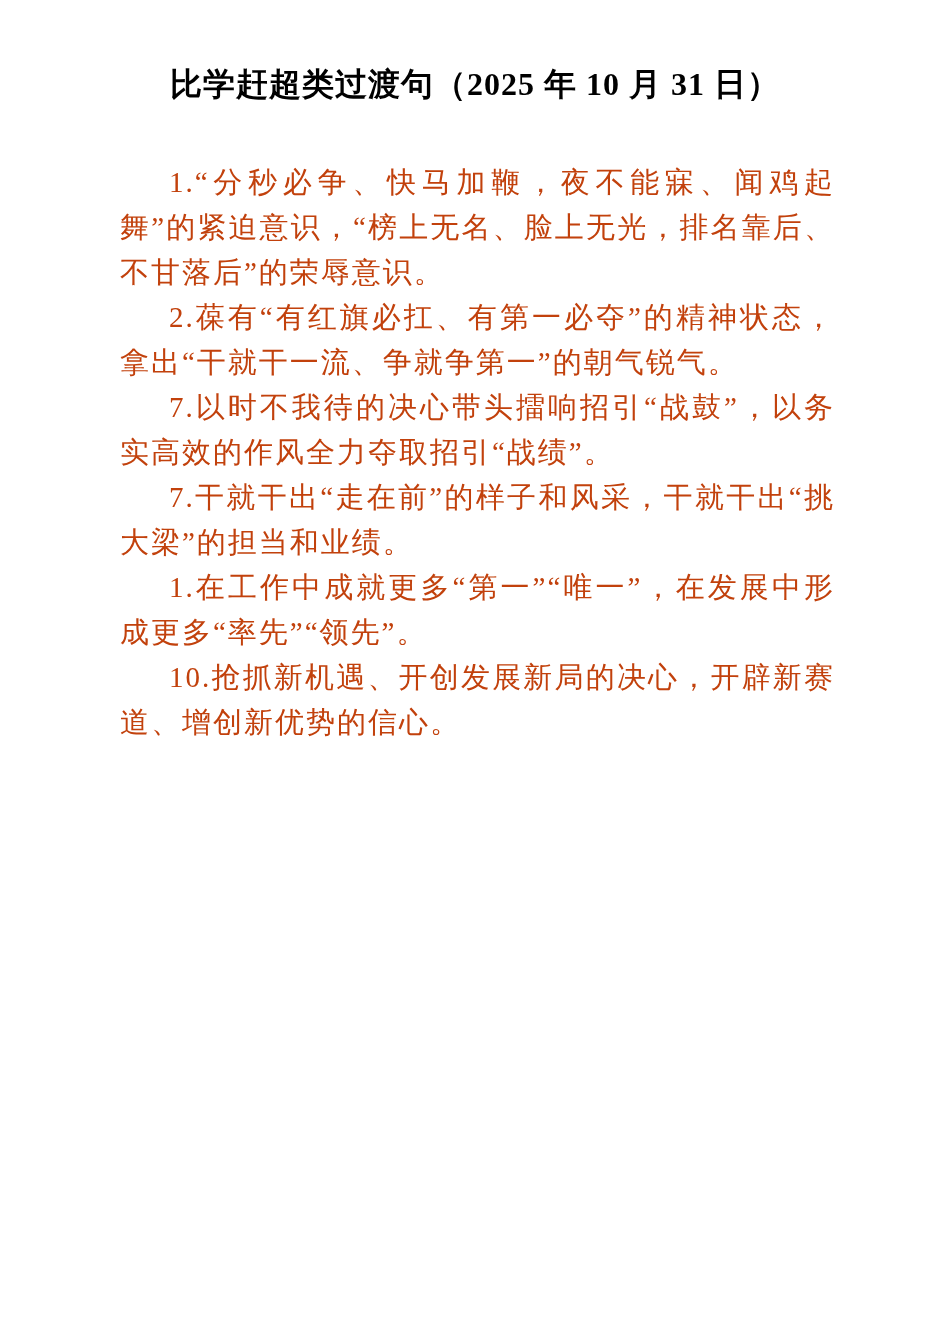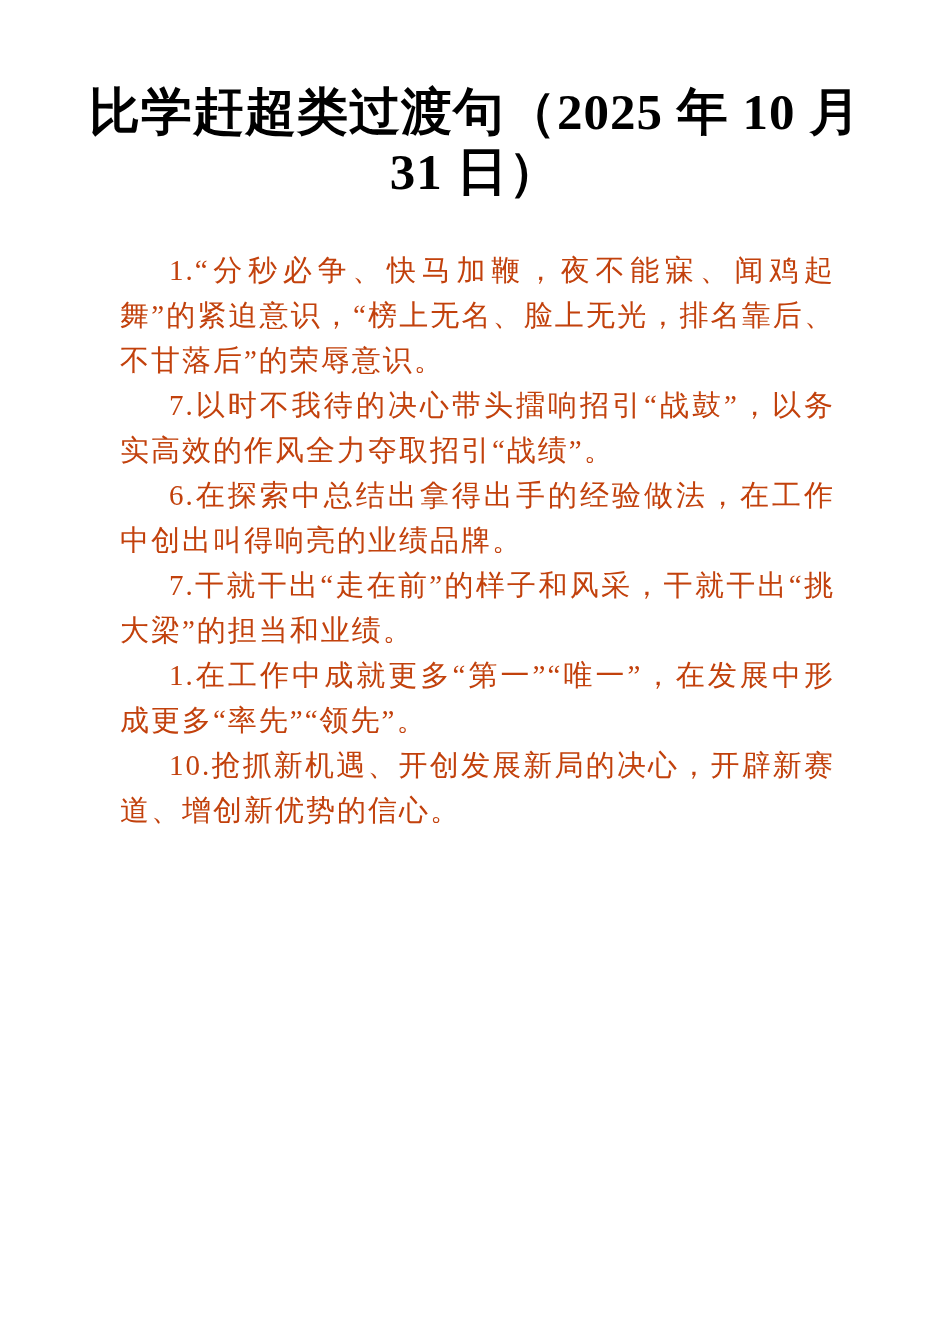--- a/index.html
+++ b/index.html
@@ -11,22 +11,22 @@
     position: relative;
     width: 950px;
     height: 1344px;
     background: #ffffff;
     overflow: hidden;
     font-family: "Liberation Serif", "DejaVu Serif", serif;
     color: #000000;
   }
   .doc-title {
     margin: 0;
-    padding: 82px 60px 0 60px;
-    font-size: 51px;
+    padding: 54px 60px 0 60px;
+    font-size: 32px;
     line-height: 60px;
     font-weight: bold;
     text-align: center;
     letter-spacing: 1px;
     color: #000000;
     font-family: "Liberation Serif", "DejaVu Serif", serif;
   }
   .doc-body {
     margin-top: 46px;
     padding-left: 120px;
@@ -45,19 +45,19 @@
   }
 </style>
 </head>
 <body>
 
 <div class="page">
   <h1 class="doc-title">比学赶超类过渡句（2025 年 10 月 31 日）</h1>
 
   <div class="doc-body">
     <p class="para">1.“分秒必争、快马加鞭，夜不能寐、闻鸡起舞”的紧迫意识，“榜上无名、脸上无光，排名靠后、不甘落后”的荣辱意识。</p>
+    <p class="para">2.葆有“有红旗必扛、有第一必夺”的精神状态，拿出“干就干一流、争就争第一”的朝气锐气。</p>
     <p class="para">7.以时不我待的决心带头擂响招引“战鼓”，以务实高效的作风全力夺取招引“战绩”。</p>
-    <p class="para">6.在探索中总结出拿得出手的经验做法，在工作中创出叫得响亮的业绩品牌。</p>
     <p class="para">7.干就干出“走在前”的样子和风采，干就干出“挑大梁”的担当和业绩。</p>
     <p class="para">1.在工作中成就更多“第一”“唯一”，在发展中形成更多“率先”“领先”。</p>
     <p class="para">10.抢抓新机遇、开创发展新局的决心，开辟新赛道、增创新优势的信心。</p>
   </div>
 </div>
 
 </body></html>

